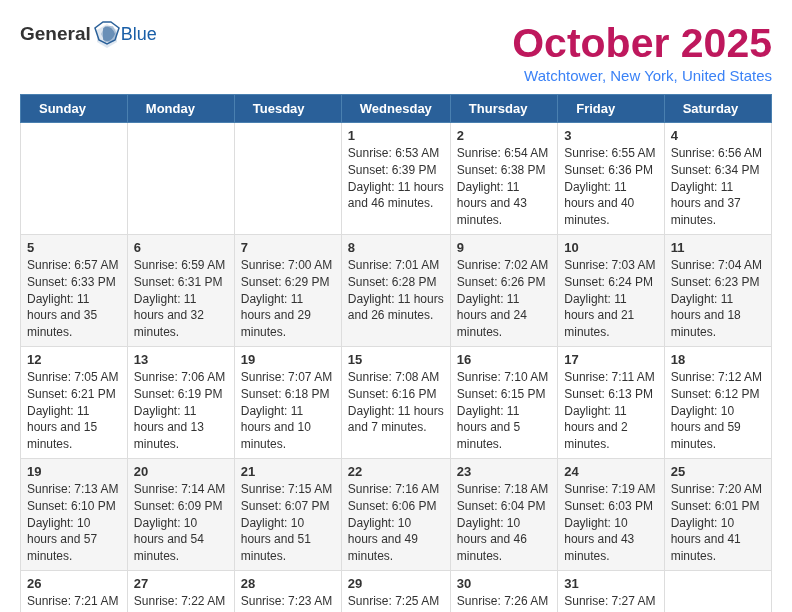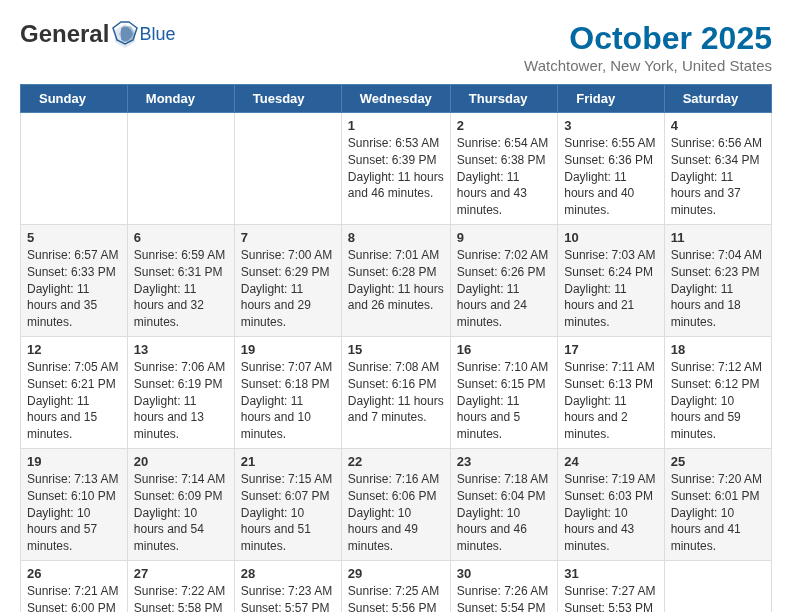--- a/index.html
+++ b/index.html
@@ -14,45 +14,45 @@
       display: flex;
       justify-content: space-between;
       align-items: flex-start;
       margin-bottom: 10px;
     }
     .logo {
       display: flex;
       align-items: center;
     }
     .logo-text-general {
-      font-size: 24px;
+      font-size: 19px;
       font-weight: bold;
       color: #333;
     }
     .logo-text-blue {
       font-size: 18px;
       font-weight: normal;
       color: #1a5fa8;
     }
     .logo-icon {
       width: 28px;
       height: 28px;
       margin-left: 2px;
     }
     .title-block {
       text-align: right;
     }
     .month-title {
-      font-size: 32px;
+      font-size: 41px;
       font-weight: bold;
-      color: #0369a1;
+      color: #be185d;
     }
     .location {
       font-size: 15px;
-      color: #737373;
+      color: #3b82f6;
     }
     .calendar {
       width: 100%;
       border-collapse: collapse;
       border: 1px solid #ccc;
     }
     .calendar th {
       background-color: #2a6099;
       color: #fff;
       text-align: left;

